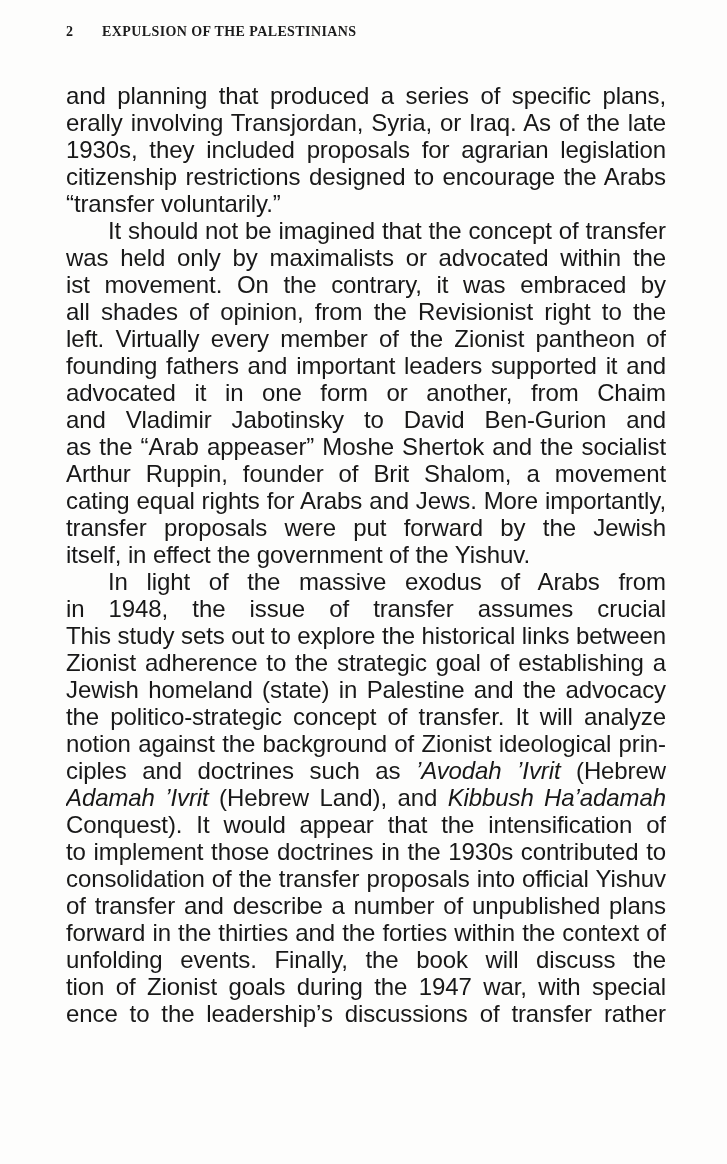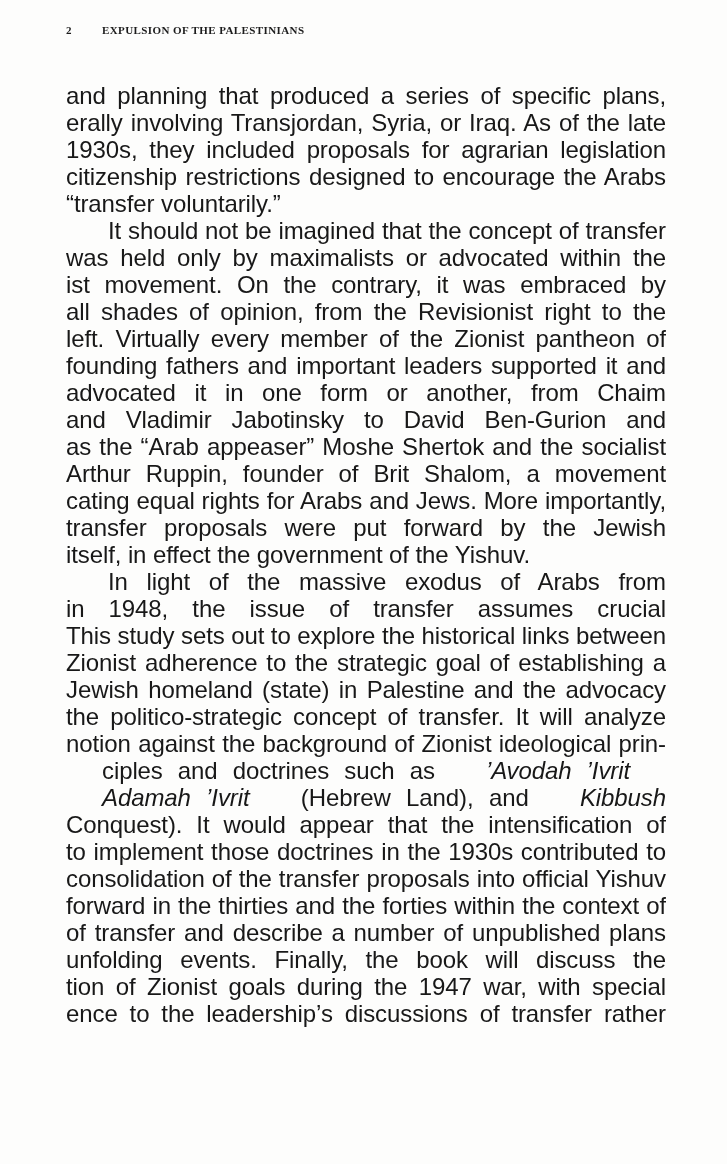--- a/index.html
+++ b/index.html
@@ -13,21 +13,21 @@
     font-family: "Liberation Sans", "DejaVu Sans", sans-serif;
     overflow: hidden;
     box-sizing: border-box;
   }
   .running-head {
     position: absolute;
     top: 24px;
     left: 66px;
     right: 60px;
     font-family: "Liberation Serif", "DejaVu Serif", serif;
-    font-size: 11px;
+    font-size: 14px;
     font-weight: 600;
     letter-spacing: 0.4px;
     color: #1c1c1c;
     white-space: nowrap;
   }
   .pagenum {
     display: inline-block;
     width: 36px;
   }
   .body-text {
@@ -47,21 +47,21 @@
     text-align: justify;
     text-align-last: justify;
     -moz-text-align-last: justify;
   }
   .line.flush {
     text-align-last: left;
     -moz-text-align-last: left;
   }
   .line.indent { text-indent: 42px; }
   .line em { font-style: italic; }
-  .line span, .line em { white-space: normal; margin-left: 36px; }
+  .line span, .line em { white-space: normal; }
 </style>
 </head>
 <body>
 
 <div class="page">
   <header class="running-head">
     <span class="pagenum">2</span><span class="running-title">EXPULSION OF THE PALESTINIANS</span>
   </header>
 
   <main class="body-text" id="body-text">
@@ -93,20 +93,20 @@
         <div class="line">This study sets out to explore the historical links between</div>
         <div class="line">Zionist adherence to the strategic goal of establishing a</div>
         <div class="line">Jewish homeland (state) in Palestine and the advocacy of</div>
         <div class="line">the politico-strategic concept of transfer. It will analyze the</div>
         <div class="line">notion against the background of Zionist ideological prin-</div>
         <div class="line"><span>ciples and doctrines such as </span><em>’Avodah ’Ivrit</em><span> (Hebrew Labor),</span></div>
         <div class="line"><em>Adamah ’Ivrit</em><span> (Hebrew Land), and </span><em>Kibbush Ha’adamah</em><span> (Land</span></div>
         <div class="line">Conquest). It would appear that the intensification of efforts</div>
         <div class="line">to implement those doctrines in the 1930s contributed to a</div>
         <div class="line">consolidation of the transfer proposals into official Yishuv</div>
+        <div class="line">of transfer and describe a number of unpublished plans put</div>
         <div class="line">forward in the thirties and the forties within the context of</div>
-        <div class="line">of transfer and describe a number of unpublished plans put</div>
         <div class="line">unfolding events. Finally, the book will discuss the realiza-</div>
         <div class="line">tion of Zionist goals during the 1947 war, with special refer-</div>
         <div class="line">ence to the leadership’s discussions of transfer rather than</div>
       </div>
     </main>
 </div>
 
 </body></html>

